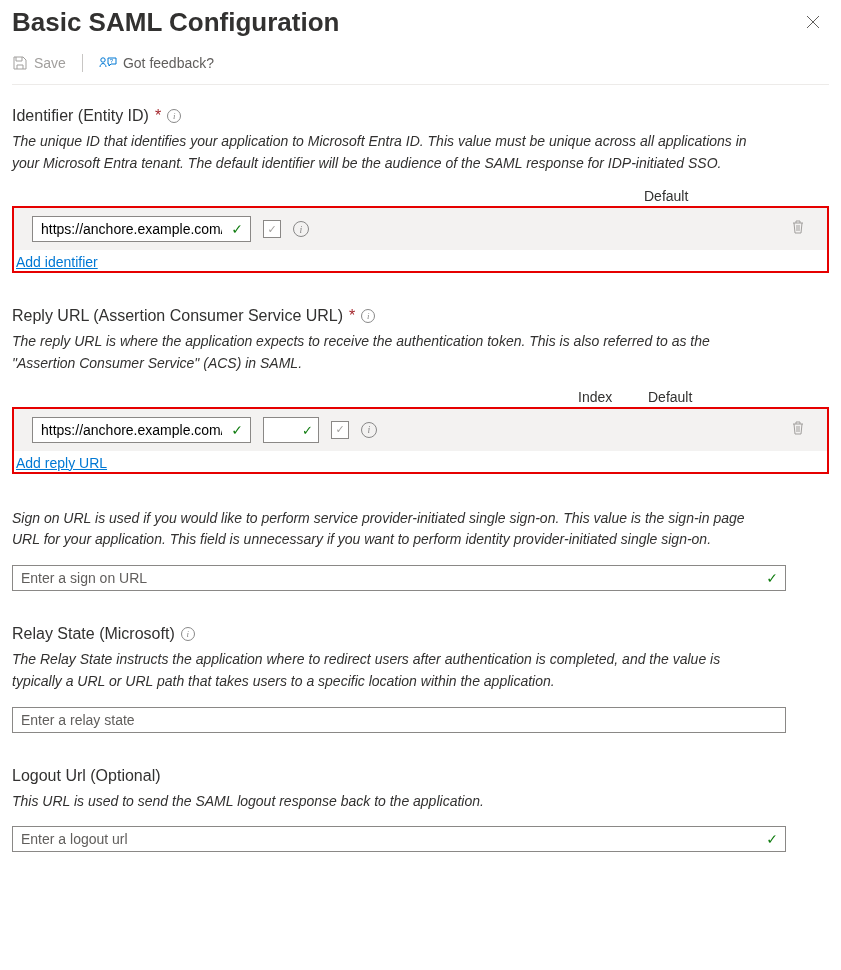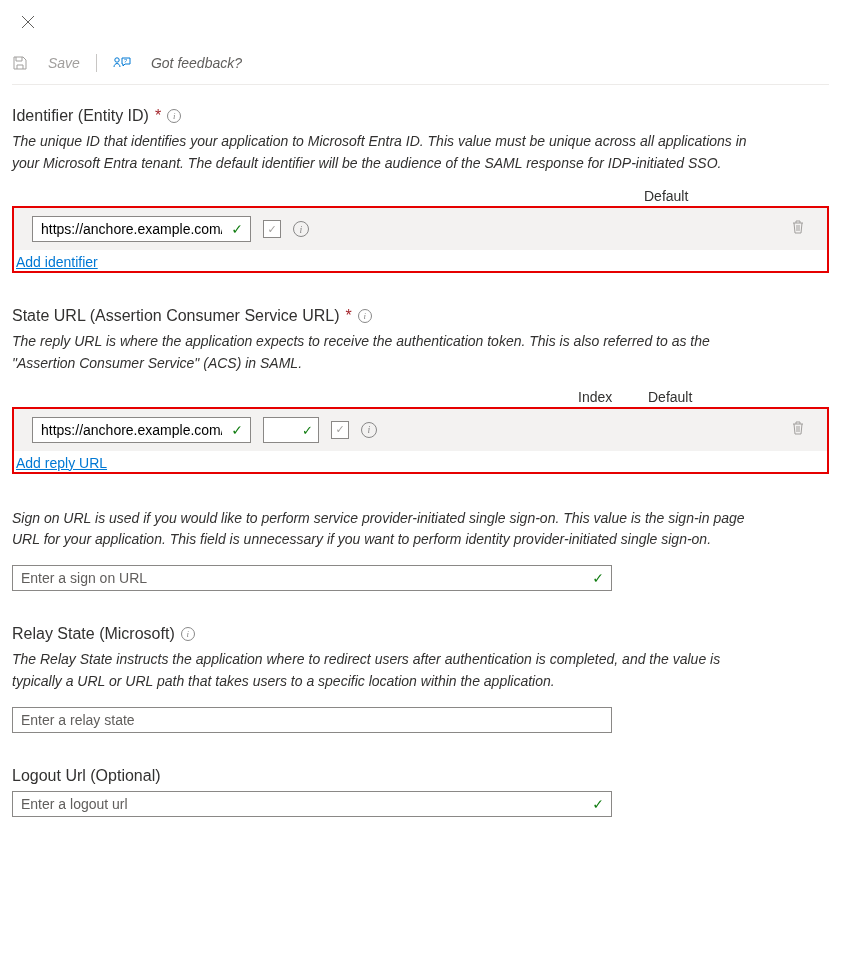--- a/index.html
+++ b/index.html
@@ -4,21 +4,21 @@
   <style>
     * { box-sizing: border-box; margin: 0; padding: 0; font-family: "Segoe UI", -apple-system, sans-serif; }
     body { width: 841px; background: #fff; color: #323130; padding: 0; }
     .container { padding: 0 12px 30px 12px; }
 
     .header { display:flex; align-items:center; justify-content:space-between; padding: 6px 0 2px 0; }
     .title { font-size: 26px; font-weight:600; }
     .close-btn { width:32px; height:32px; display:flex;align-items:center;justify-content:center; cursor:pointer; color:#605e5c; font-size:14px;}
 
     .toolbar { display:flex; align-items:center; gap:16px; padding: 14px 0 12px 0; border-bottom:1px solid #edebe9; margin-bottom:22px;}
-    .toolbar-item { display:flex;align-items:center;gap:20px; font-size:14px; color:#605e5c; cursor:pointer;font-style:italic;}
+    .toolbar-item { display:flex;align-items:center;gap:6px; font-size:14px; color:#605e5c; cursor:pointer;}
     .toolbar-item.disabled { color:#a19f9d; cursor:default;}
     .toolbar-sep { width:1px; height:18px; background:#c8c6c4; }
 
     .section { margin-bottom: 34px; }
     .section-label { font-size:16px; font-weight:400; color:#323130; display:flex;align-items:center;gap:6px; margin-bottom:6px;margin-top:20px;}
     .required { color:#a4262c; }
     .info-icon-sm { width:14px;height:14px;border:1px solid #888;border-radius:50%;display:inline-flex;align-items:center;justify-content:center;font-size:9px;color:#888;font-style:italic;font-family:serif; cursor:pointer;}
     .section-desc { font-size:14px; font-style:italic; color:#323130; line-height:1.55; margin-bottom:14px; max-width:760px;}
 
     .highlight-box { border:2px solid #e60000; background:#fff; padding:0; }
@@ -37,32 +37,33 @@
     .index-wrap { position:relative; }
     .index-wrap .chk-ok { position:absolute; right:6px; top:50%; transform:translateY(-50%); color:#107c10; font-size:13px;}
 
     .default-chk { width:18px;height:18px;border:1px solid #8a8886;display:flex;align-items:center;justify-content:center;color:#a19f9d;font-size:11px; background:#fff;}
     .info-icon-row { width:16px;height:16px;border:1px solid #888;border-radius:50%;display:inline-flex;align-items:center;justify-content:center;font-size:10px;color:#888;font-style:italic;font-family:serif; cursor:pointer;}
     .spacer-flex { flex:1; }
     .del-icon { color:#a19f9d; font-size:16px; margin-right:4px; cursor:default;}
 
     .add-link { color:#0078d4; font-size:14px; display:inline-block; padding:4px 0 0 2px; cursor:pointer;text-decoration:underline;}
 
-    .plain-input-wrap { position:relative; width:600px; }
+    .plain-input-wrap { position:relative; width:774px; }
     .plain-input { width:100%; height:26px; border:1px solid #8a8886; padding:0 28px 0 8px; font-size:14px;}
     .plain-input::placeholder { color:#605e5c; }
     .plain-input-wrap .chk-ok { position:absolute; right:8px; top:50%; transform:translateY(-50%); color:#107c10; font-size:14px;}
 
   </style>
 </head>
 <body>
 
 <div class="container">
 
   <div class="header">
+    <div class="title">Basic SAML Configuration</div>
     <div class="close-btn">
       <svg width="14" height="14" viewBox="0 0 14 14">
           <path d="M1 1 L13 13 M13 1 L1 13" stroke="#605e5c" stroke-width="1"></path>
         </svg>
     </div>
   </div>
 
   <div class="toolbar">
     <div class="toolbar-item disabled">
       <svg width="16" height="16" viewBox="0 0 16 16">
@@ -107,21 +108,21 @@
               <path d="M2 4h10 M5 4V2h4v2 M3 4l1 10h6l1-10 M6 6v6 M8 6v6" fill="none" stroke="#a19f9d" stroke-width="1"></path>
             </svg>
         </span>
       </div>
       <span class="add-link">Add identifier</span>
     </div>
   </div>
 
   <div class="section">
     <div class="section-label">
-      <span>State URL (Assertion Consumer Service URL)</span>
+      <span>Reply URL (Assertion Consumer Service URL)</span>
       <span class="required">*</span>
       <span class="info-icon-sm">i</span>
     </div>
     <div class="section-desc">The reply URL is where the application expects to receive the authentication token. This is also referred to as the "Assertion Consumer Service" (ACS) in SAML.</div>
 
     <div class="col-headers">
       <span class="hdr-index">Index</span>
       <span class="hdr-default reply-hdr">Default</span>
     </div>
     <div class="highlight-box">
@@ -162,19 +163,20 @@
     </div>
     <div class="section-desc">The Relay State instructs the application where to redirect users after authentication is completed, and the value is typically a URL or URL path that takes users to a specific location within the application.</div>
     <div class="plain-input-wrap no-check">
       <input class="plain-input" type="text" placeholder="Enter a relay state" style="">
       
     </div>
   </div>
 
   <div class="section">
     <div class="section-label">Logout Url (Optional)</div>
+    <div class="section-desc">This URL is used to send the SAML logout response back to the application.</div>
     <div class="plain-input-wrap">
       <input class="plain-input" type="text" placeholder="Enter a logout url" style="">
       <span class="chk-ok">✓</span>
     </div>
   </div>
 
 </div>
 
 </body></html>

